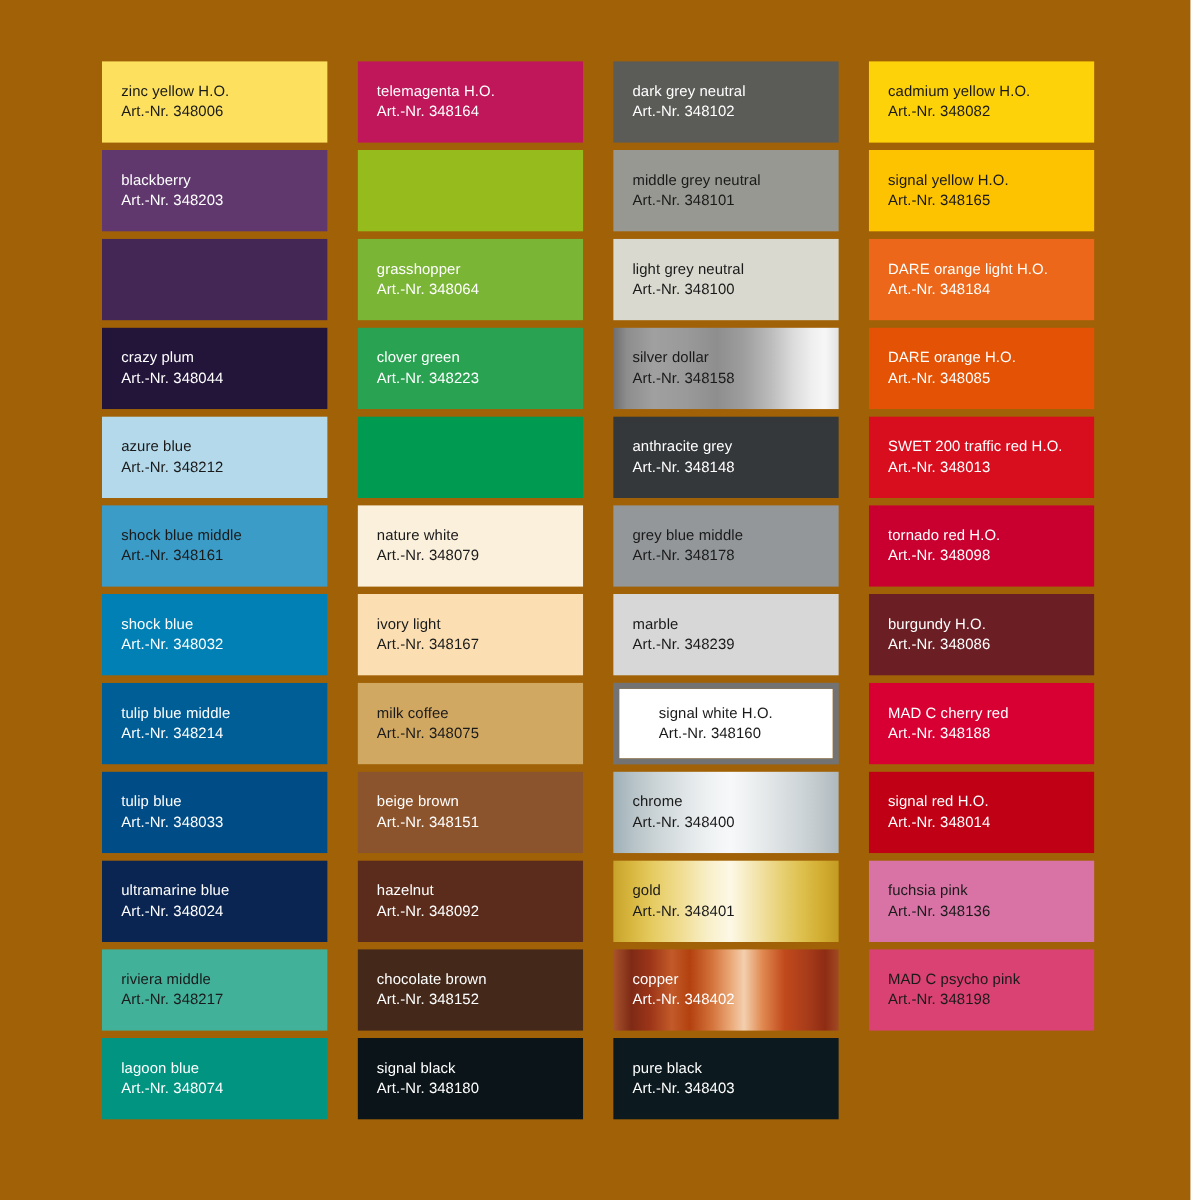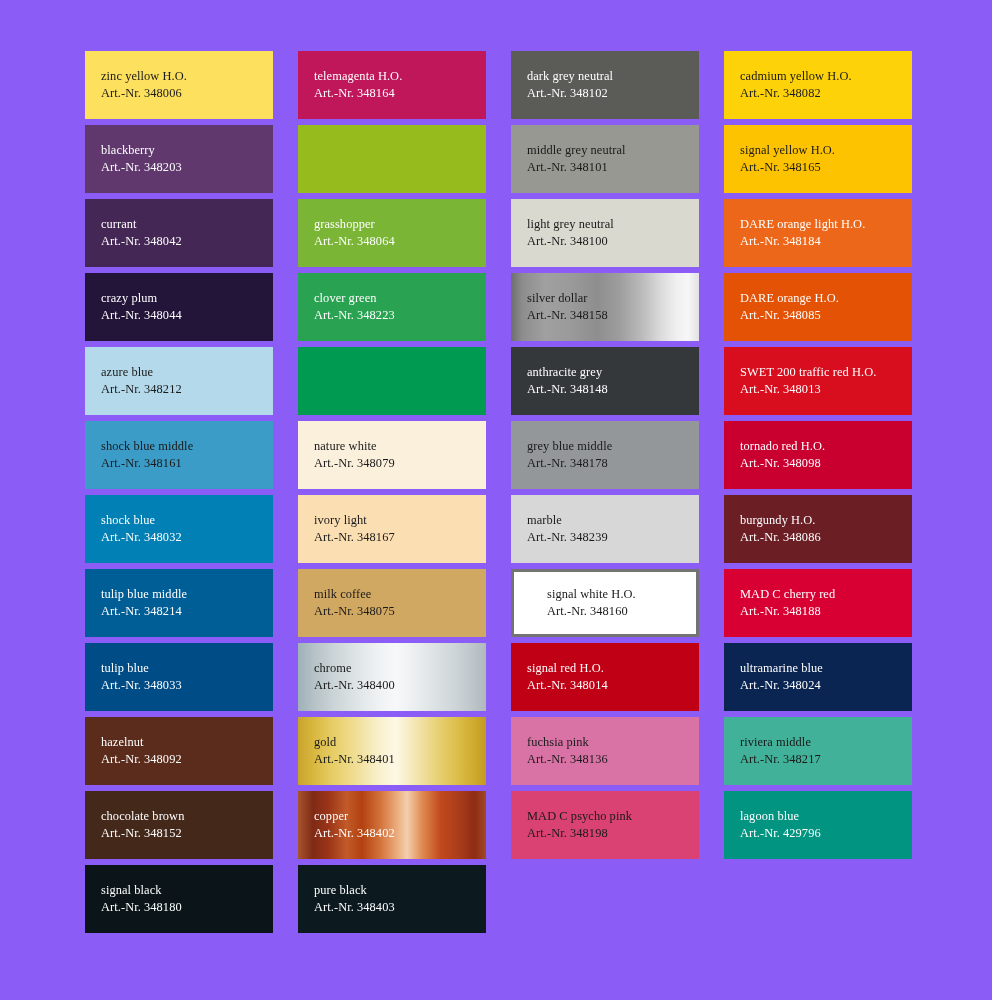--- a/index.html
+++ b/index.html
@@ -9,22 +9,21 @@
     padding: 0;
     width: 1000px;
     height: 1000px;
     background: #ffffff;
     font-family: "Liberation Sans", sans-serif;
   }
   #swatch-sheet {
     position: relative;
     width: 992px;
     height: 1000px;
-    background: #8b5cf6;
-    font-family: Liberation Serif, serif;
+    background: #a16207;
   }
   #swatch-grid {
     position: absolute;
     left: 85px;
     top: 51px;
     width: 827px;
     display: grid;
     grid-template-columns: repeat(4, 188px);
     column-gap: 25px;
     row-gap: 6px;
@@ -32,21 +31,21 @@
   .swatch {
     position: relative;
     height: 68px;
     overflow: hidden;
     display: flex;
     flex-direction: column;
     justify-content: center;
     padding: 0 0 0 16px;
   }
   .swatch.bordered {
-    border: 3px solid #737373;
+    border: 5px solid #737373;
     padding-left: 33px;
   }
   .swatch-fill {
     position: absolute;
     left: 0; top: 0; right: 0; bottom: 0;
     z-index: 0;
   }
   .swatch-text {
     position: relative;
     z-index: 1;
@@ -117,24 +116,20 @@
       </div>
       <div class="swatch dark-text">
         <div class="swatch-fill" style="background: rgb(253, 195, 0);"></div>
         <div class="swatch-text">
           <span class="swatch-name">signal yellow H.O.</span>
           <span class="swatch-art">Art.-Nr. 348165</span>
         </div>
       </div>
       <div class="swatch light-text">
         <div class="swatch-fill" style="background: rgb(69, 39, 85);"></div>
-        <div class="swatch-text">
-          <span class="swatch-name">currant</span>
-          <span class="swatch-art">Art.-Nr. 348042</span>
-        </div>
       </div>
       <div class="swatch light-text">
         <div class="swatch-fill" style="background: rgb(122, 181, 54);"></div>
         <div class="swatch-text">
           <span class="swatch-name">grasshopper</span>
           <span class="swatch-art">Art.-Nr. 348064</span>
         </div>
       </div>
       <div class="swatch dark-text">
         <div class="swatch-fill" style="background: rgb(217, 217, 207);"></div>
@@ -286,20 +281,27 @@
           <span class="swatch-art">Art.-Nr. 348188</span>
         </div>
       </div>
       <div class="swatch light-text">
         <div class="swatch-fill" style="background: rgb(0, 76, 134);"></div>
         <div class="swatch-text">
           <span class="swatch-name">tulip blue</span>
           <span class="swatch-art">Art.-Nr. 348033</span>
         </div>
       </div>
+      <div class="swatch light-text">
+        <div class="swatch-fill" style="background: rgb(140, 84, 44);"></div>
+        <div class="swatch-text">
+          <span class="swatch-name">beige brown</span>
+          <span class="swatch-art">Art.-Nr. 348151</span>
+        </div>
+      </div>
       <div class="swatch dark-text">
         <div class="swatch-fill" style="background: linear-gradient(90deg, rgb(159, 176, 184) 0%, rgb(180, 193, 198) 8%, rgb(201, 210, 213) 18%, rgb(221, 227, 229) 30%, rgb(238, 241, 242) 42%, rgb(247, 248, 249) 52%, rgb(236, 239, 240) 62%, rgb(219, 224, 226) 74%, rgb(205, 212, 215) 84%, rgb(191, 199, 203) 92%, rgb(174, 184, 189) 100%);"></div>
         <div class="swatch-text">
           <span class="swatch-name">chrome</span>
           <span class="swatch-art">Art.-Nr. 348400</span>
         </div>
       </div>
       <div class="swatch light-text">
         <div class="swatch-fill" style="background: rgb(192, 0, 20);"></div>
         <div class="swatch-text">
@@ -360,21 +362,21 @@
         <div class="swatch-fill" style="background: rgb(217, 66, 115);"></div>
         <div class="swatch-text">
           <span class="swatch-name">MAD C psycho pink</span>
           <span class="swatch-art">Art.-Nr. 348198</span>
         </div>
       </div>
       <div class="swatch light-text">
         <div class="swatch-fill" style="background: rgb(0, 148, 129);"></div>
         <div class="swatch-text">
           <span class="swatch-name">lagoon blue</span>
-          <span class="swatch-art">Art.-Nr. 429796</span>
+          <span class="swatch-art">Art.-Nr. 348074</span>
         </div>
       </div>
       <div class="swatch light-text">
         <div class="swatch-fill" style="background: rgb(11, 20, 24);"></div>
         <div class="swatch-text">
           <span class="swatch-name">signal black</span>
           <span class="swatch-art">Art.-Nr. 348180</span>
         </div>
       </div>
       <div class="swatch light-text">

